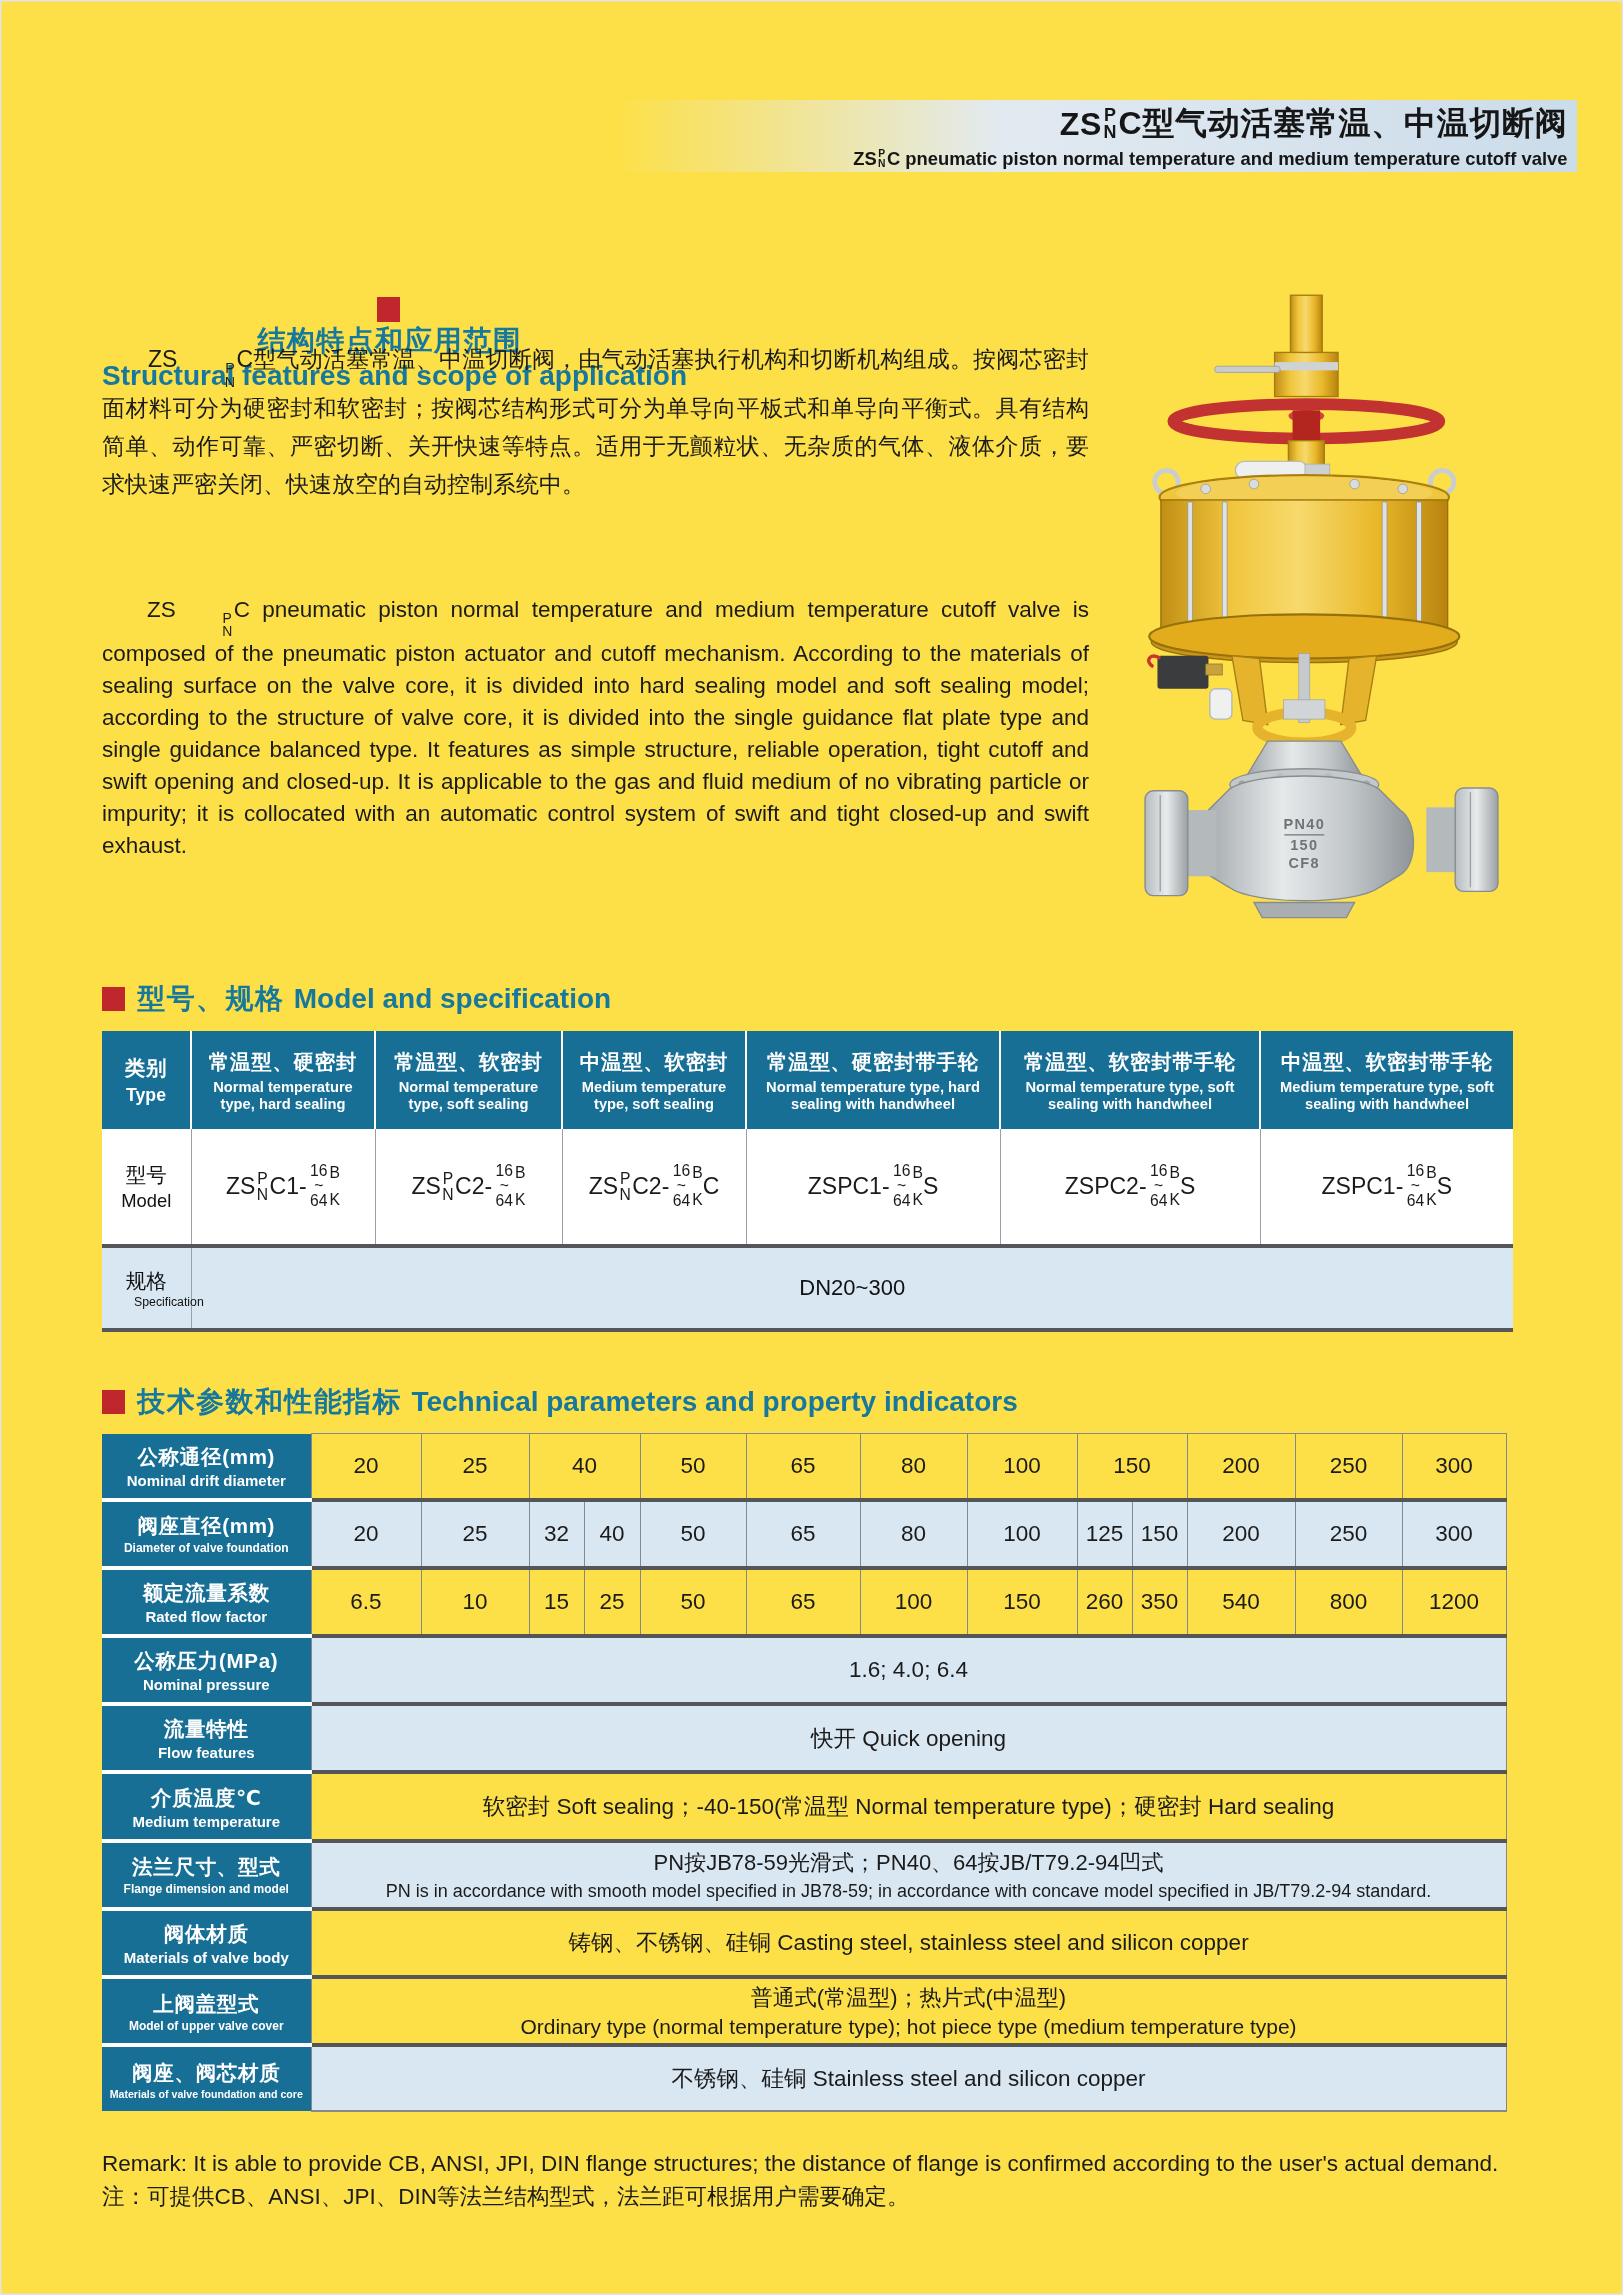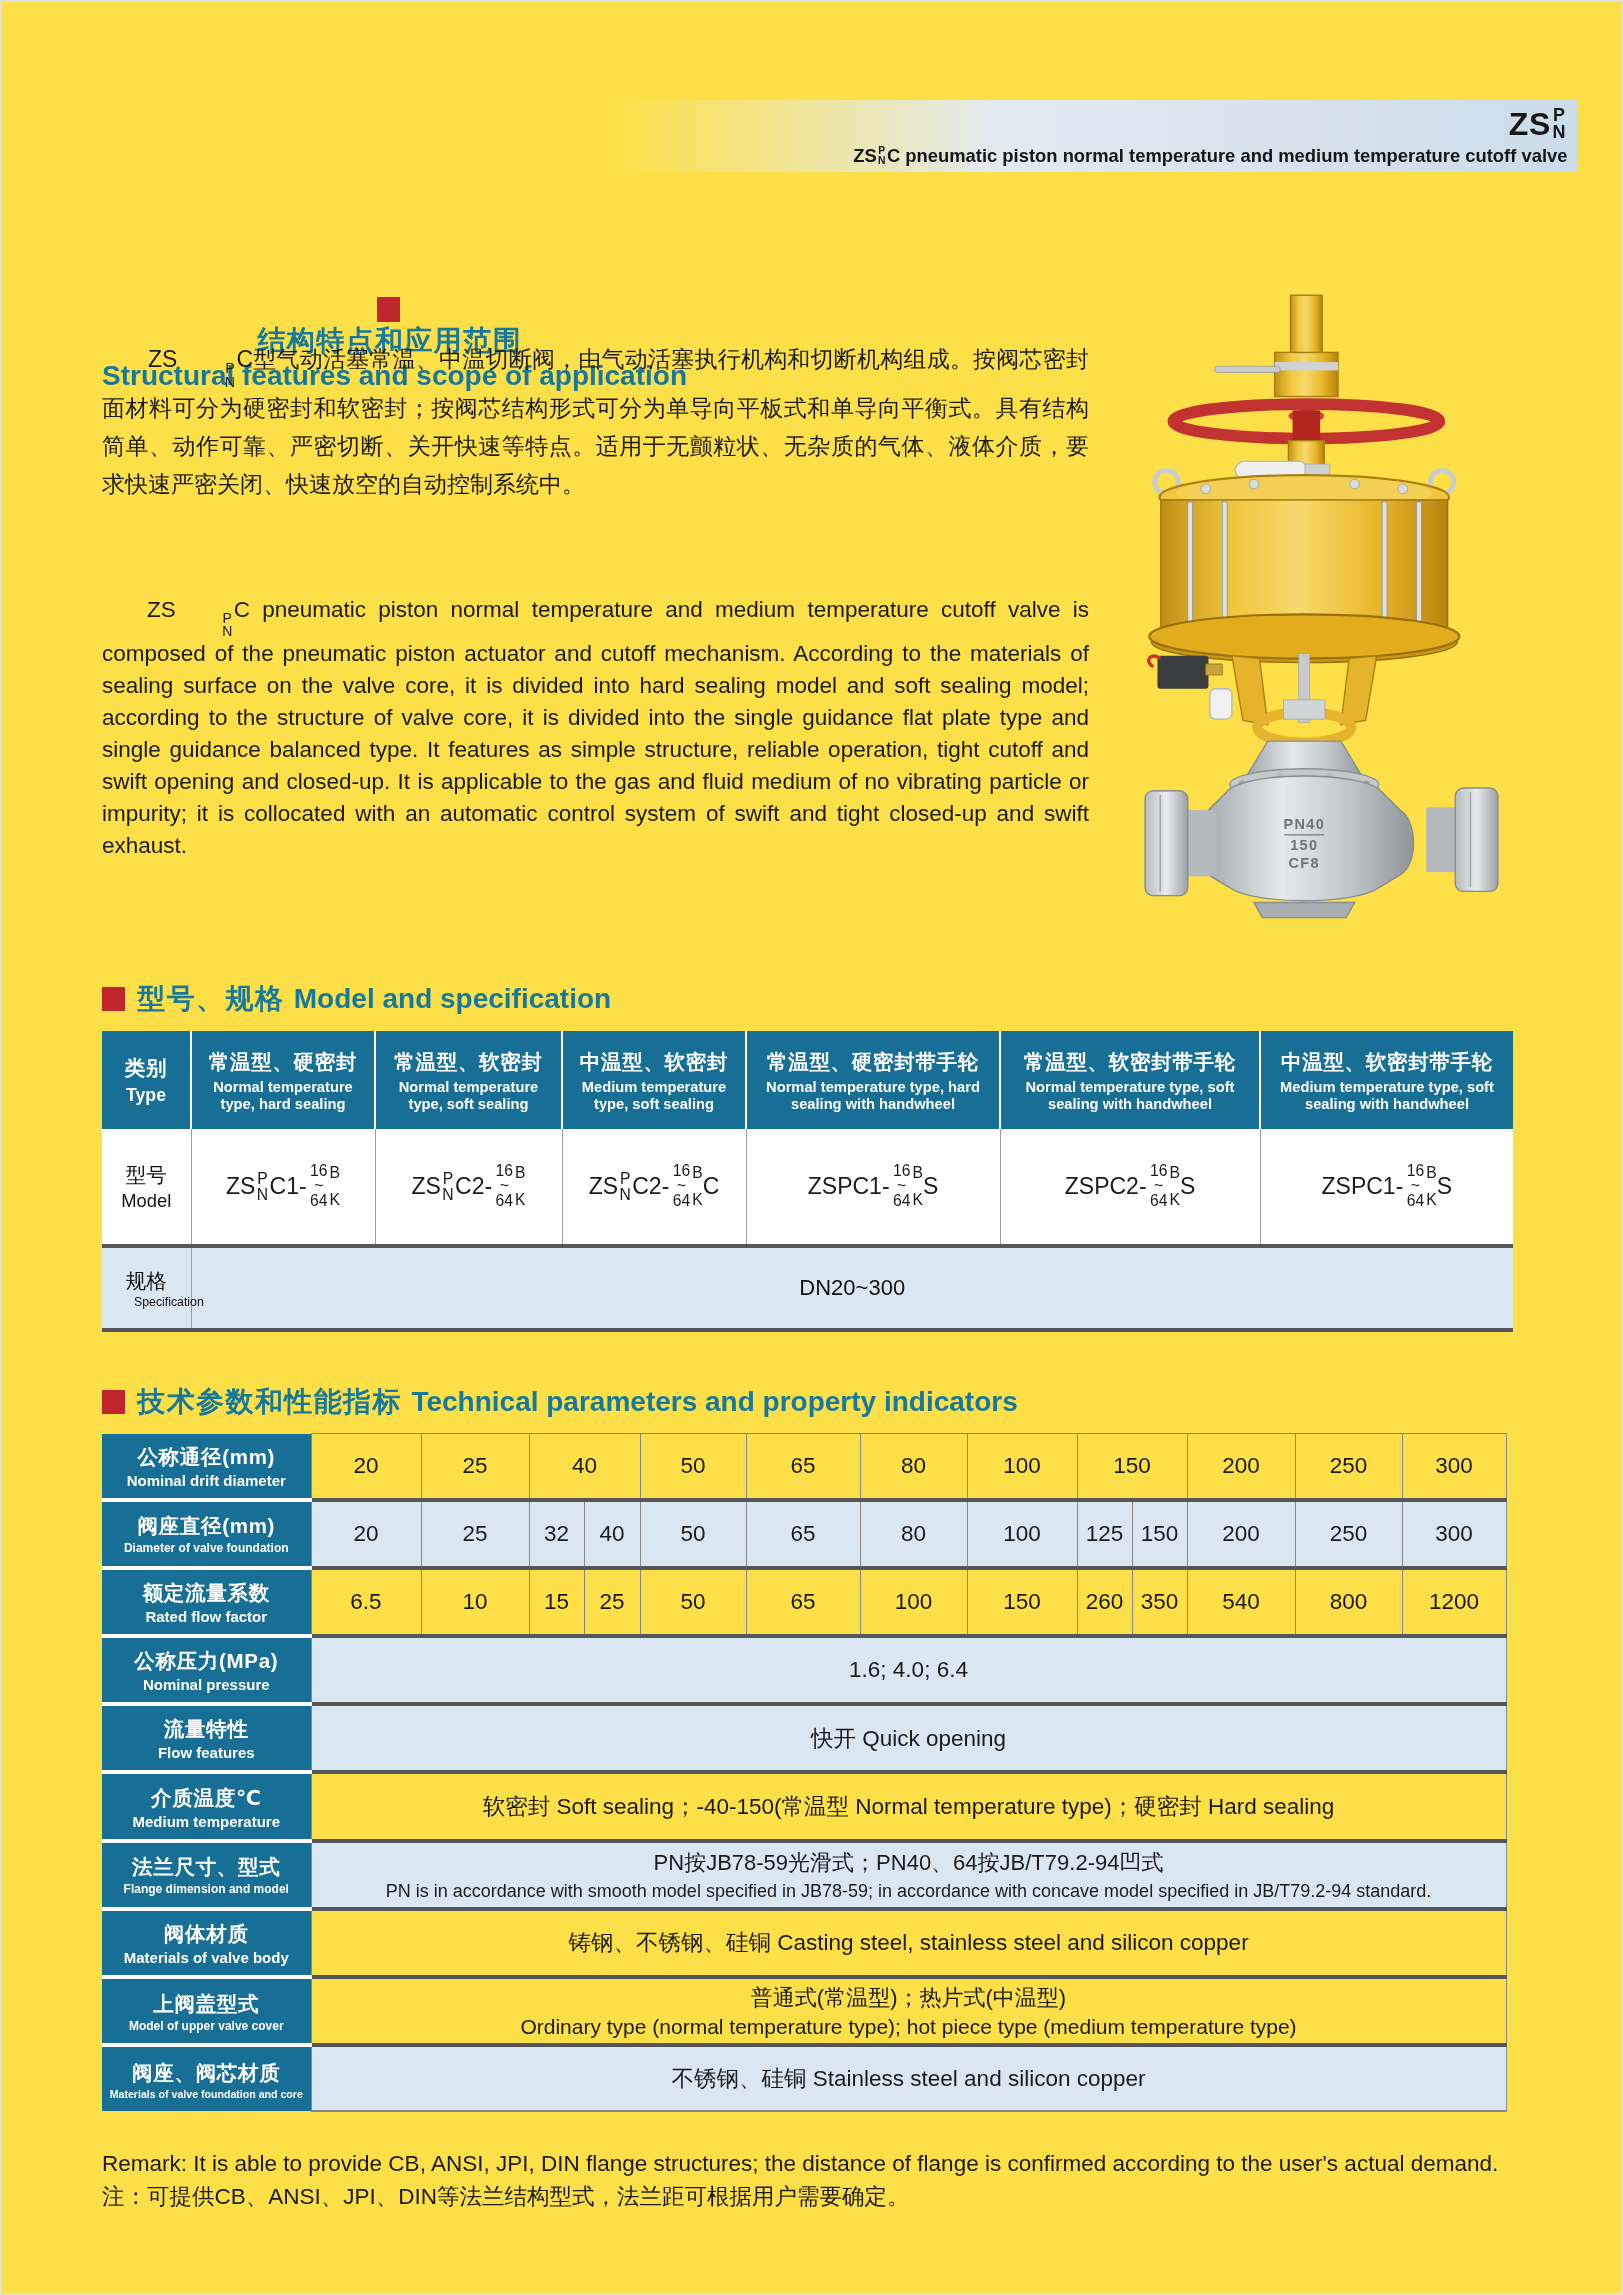--- a/index.html
+++ b/index.html
@@ -79,20 +79,21 @@
 
 <div class="page">
 
   <div class="title-band">
     <div class="title-zh">
       <span>ZS</span>
       <span class="vstack code-stack">
         <span>P</span>
         <span>N</span>
       </span>
+      <span>C型气动活塞常温、中温切断阀</span>
     </div>
     <div class="title-en">
       <span>ZS</span>
       <span class="vstack code-stack">
         <span>P</span>
         <span>N</span>
       </span>
       <span>C pneumatic piston normal temperature and medium temperature cutoff valve</span>
     </div>
   </div>

